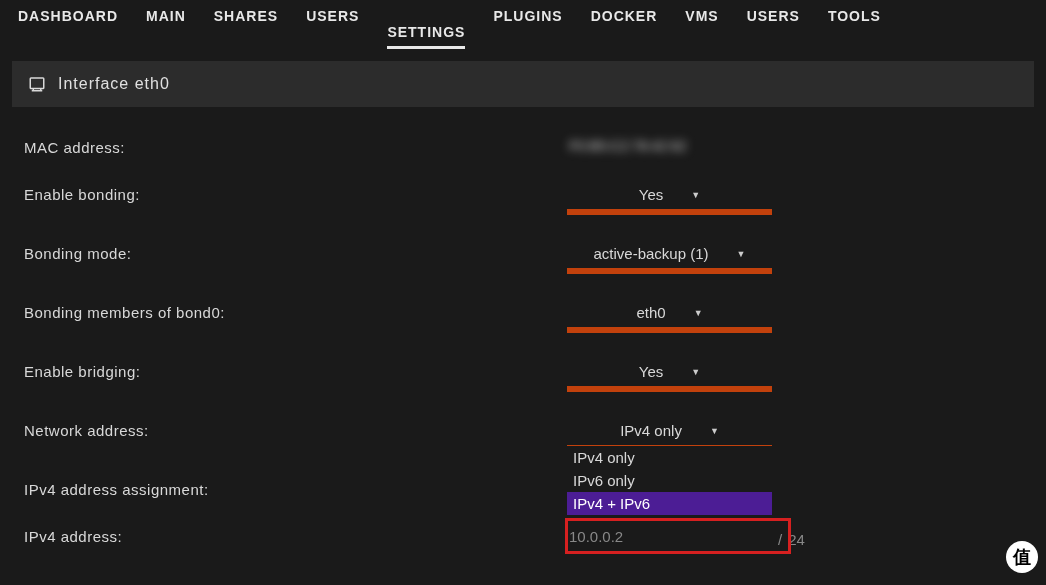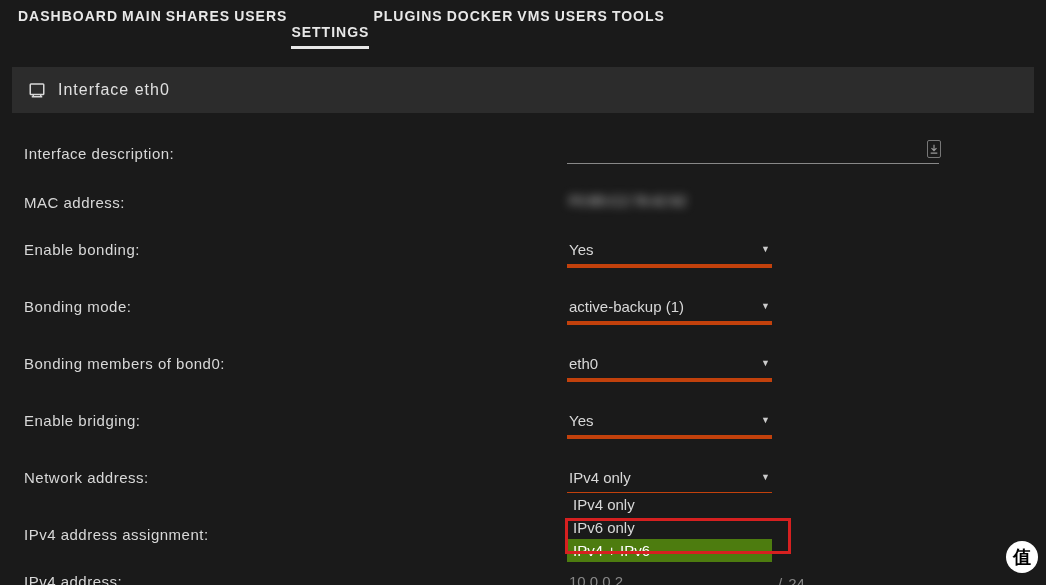--- a/index.html
+++ b/index.html
@@ -7,38 +7,38 @@
       background: #1a1a1a;
       color: #e0e0e0;
       font-family: Arial, Helvetica, sans-serif;
       width: 1046px;
       height: 585px;
       overflow: hidden;
       position: relative;
     }
     .tabs {
       display: flex;
-      gap: 4px;
+      gap: 28px;
       padding: 8px 18px 12px 18px;
       font-weight: bold;
       font-size: 14px;
       letter-spacing: 1px;
     }
     .tab {
       color: #e8e8e8;
       cursor: pointer;
       padding-bottom: 6px;
     }
     .tab.active {
       border-bottom: 3px solid #e8e8e8;
       margin-top: 16px;
     }
     .section-header {
       background: #2c2c2c;
-      margin: 6px 12px 0 12px;
+      margin: 0 12px 0 12px;
       padding: 14px 16px;
       display: flex;
       align-items: center;
       gap: 12px;
       font-size: 16px;
       letter-spacing: 1px;
       color: #e0e0e0;
     }
     .section-icon {
       display: inline-flex;
@@ -96,27 +96,27 @@
       filter: blur(5px);
       font-size: 14px;
       color: #ccc;
       letter-spacing: 0px;
       padding-left: 2px;
     }
     .select {
       width: 205px;
       background: transparent;
       border: none;
-      border-bottom: 4px solid #c2410c;
+      border-bottom: 6px solid #c2410c;
       color: #d8d8d8;
       font-size: 15px;
       padding: 2px 2px 6px 2px;
       cursor: pointer;
       display: flex;
-      justify-content: space-between;
+      justify-content: center;
       align-items: center;
       gap: 28px;
     }
     .caret {
       font-size: 9px;
       color: #ccc;
     }
     .dropdown-wrap {
       position: relative;
     }
@@ -128,21 +128,21 @@
       background: #1a1a1a;
       z-index: 10;
     }
     .dropdown-item {
       padding: 3px 6px;
       font-size: 15px;
       color: #d8d8d8;
       cursor: pointer;
     }
     .dropdown-item.selected {
-      background: #4d7c0f;
+      background: #4c1d95;
       color: #fff;
     }
     .highlight-box {
       position: absolute;
       border: 3px solid #d62020;
       top: 518px;
       left: 565px;
       width: 226px;
       height: 36px;
       pointer-events: none;
@@ -217,31 +217,20 @@
       <line x1="7" y1="18" x2="7" y2="21"></line>
       <line x1="17" y1="18" x2="17" y2="21"></line>
       <line x1="5" y1="21" x2="19" y2="21"></line>
     </svg>
   </span>
   <span>Interface eth0</span>
 </div>
 
 <div class="form">
 
-  <div class="row">
-    <div class="row-label">Interface description:</div>
-    <div class="row-value">
-      <input class="text-input tall-input" value="" style="">
-      <span class="action-icon">
-        <svg viewBox="0 0 12 14" width="10" height="12" fill="none" stroke="#999" stroke-width="1.4">
-            <path d="M6 2v7M3 6l3 3 3-3M2 12h8"></path>
-          </svg>
-      </span>
-    </div>
-  </div>
 
   <div class="row">
     <div class="row-label">MAC address:</div>
     <div class="row-value">
       <span class="mac-blur">F0:B5:C2:78:42:62</span>
     </div>
   </div>
 
   <div class="row">
     <div class="row-label">Enable bonding:</div>

